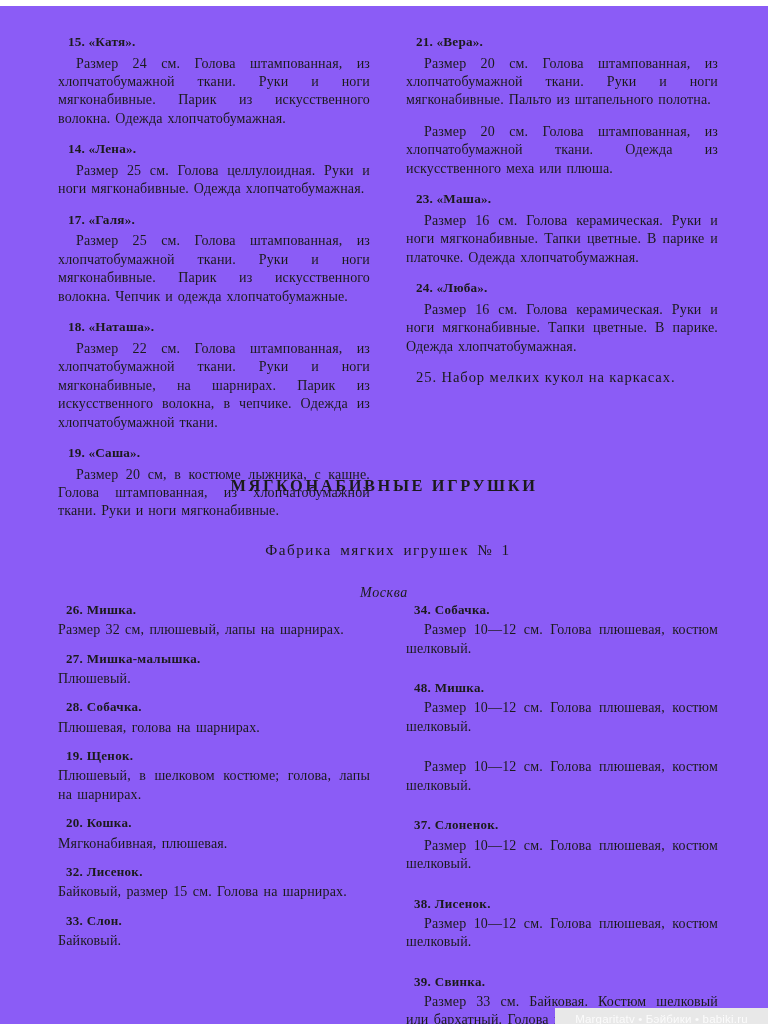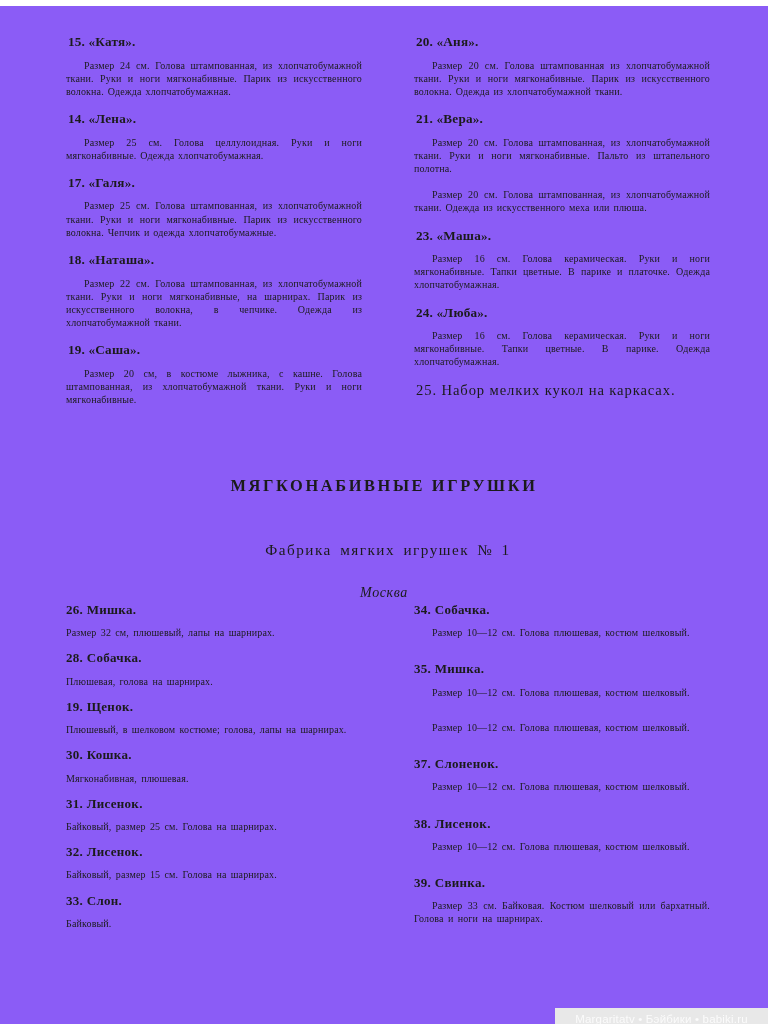--- a/index.html
+++ b/index.html
@@ -42,25 +42,25 @@
   .entry { margin: 0 0 0 0; }
 
   .entry-title {
     font-weight: bold;
     font-size: 13.2px;
     line-height: 1.25;
     letter-spacing: 0.2px;
     margin: 0 0 4px 10px;
   }
   .entry-body {
-    font-size: 10px;
+    font-size: 14px;
     line-height: 1.32;
     text-align: justify;
     text-indent: 18px;
-    margin: 8px;
+    margin: 0;
     letter-spacing: 0.15px;
     word-spacing: 1.2px;
     hyphens: manual;
   }
 
   
   #top-section .entry { margin-bottom: 13px; }
   #top-section .col-right .entry { margin-bottom: 13px; }
 
   
@@ -160,24 +160,20 @@
           <div class="entry-title">18. «Наташа».</div>
           <p class="entry-body">Размер 22 см. Голова штампованная, из хлопчатобумажной ткани. Руки и ноги мягконабивные, на шарнирах. Парик из искусственного волокна, в чепчике. Одежда из хлопчатобумажной ткани.</p>
         </div>
         <div class="entry">
           <div class="entry-title">19. «Саша».</div>
           <p class="entry-body">Размер 20 см, в костюме лыжника, с кашне. Голова штампованная, из хлопчатобумажной ткани. Руки и ноги мягконабивные.</p>
         </div>
       </div>
     <div class="col col-right">
         <div class="entry">
-          <div class="entry-title">20. «Аня».</div>
-          <p class="entry-body">Размер 20 см. Голова штампованная из хлопчатобумажной ткани. Руки и ноги мягконабивные. Парик из искусственного волокна. Одежда из хлопчатобумажной ткани.</p>
-        </div>
-        <div class="entry">
           <div class="entry-title">21. «Вера».</div>
           <p class="entry-body">Размер 20 см. Голова штампованная, из хлопчатобумажной ткани. Руки и ноги мягконабивные. Пальто из штапельного полотна.</p>
         </div>
         <div class="entry">
           <p class="entry-body">Размер 20 см. Голова штампованная, из хлопчатобумажной ткани. Одежда из искусственного меха или плюша.</p>
         </div>
         <div class="entry">
           <div class="entry-title">23. «Маша».</div>
           <p class="entry-body">Размер 16 см. Голова керамическая. Руки и ноги мягконабивные. Тапки цветные. В парике и платочке. Одежда хлопчатобумажная.</p>
         </div>
@@ -195,51 +191,51 @@
     <div class="section-city">Москва</div>
   </div>
 
   <div class="cols" id="bottom-section">
     <div class="col col-left">
         <div class="entry">
           <div class="entry-title">26. Мишка.</div>
           <p class="entry-body">Размер 32 см, плюшевый, лапы на шарнирах.</p>
         </div>
         <div class="entry">
+          <div class="entry-title">27. Мишка-малышка.</div>
+          <p class="entry-body">Плюшевый.</p>
+        </div>
+        <div class="entry">
           <div class="entry-title">28. Собачка.</div>
           <p class="entry-body">Плюшевая, голова на шарнирах.</p>
         </div>
         <div class="entry">
           <div class="entry-title">19. Щенок.</div>
           <p class="entry-body">Плюшевый, в шелковом костюме; голова, лапы на шарнирах.</p>
         </div>
         <div class="entry">
-          <div class="entry-title">30. Кошка.</div>
+          <div class="entry-title">20. Кошка.</div>
           <p class="entry-body">Мягконабивная, плюшевая.</p>
-        </div>
-        <div class="entry">
-          <div class="entry-title">31. Лисенок.</div>
-          <p class="entry-body">Байковый, размер 25 см. Голова на шарнирах.</p>
         </div>
         <div class="entry">
           <div class="entry-title">32. Лисенок.</div>
           <p class="entry-body">Байковый, размер 15 см. Голова на шарнирах.</p>
         </div>
         <div class="entry">
           <div class="entry-title">33. Слон.</div>
           <p class="entry-body">Байковый.</p>
         </div>
       </div>
     <div class="col col-right">
         <div class="entry">
           <div class="entry-title">34. Собачка.</div>
           <p class="entry-body">Размер 10—12 см. Голова плюшевая, костюм шелковый.</p>
         </div>
         <div class="entry">
-          <div class="entry-title">35. Мишка.</div>
+          <div class="entry-title">48. Мишка.</div>
           <p class="entry-body">Размер 10—12 см. Голова плюшевая, костюм шелковый.</p>
         </div>
         <div class="entry">
           <p class="entry-body">Размер 10—12 см. Голова плюшевая, костюм шелковый.</p>
         </div>
         <div class="entry">
           <div class="entry-title">37. Слоненок.</div>
           <p class="entry-body">Размер 10—12 см. Голова плюшевая, костюм шелковый.</p>
         </div>
         <div class="entry">

